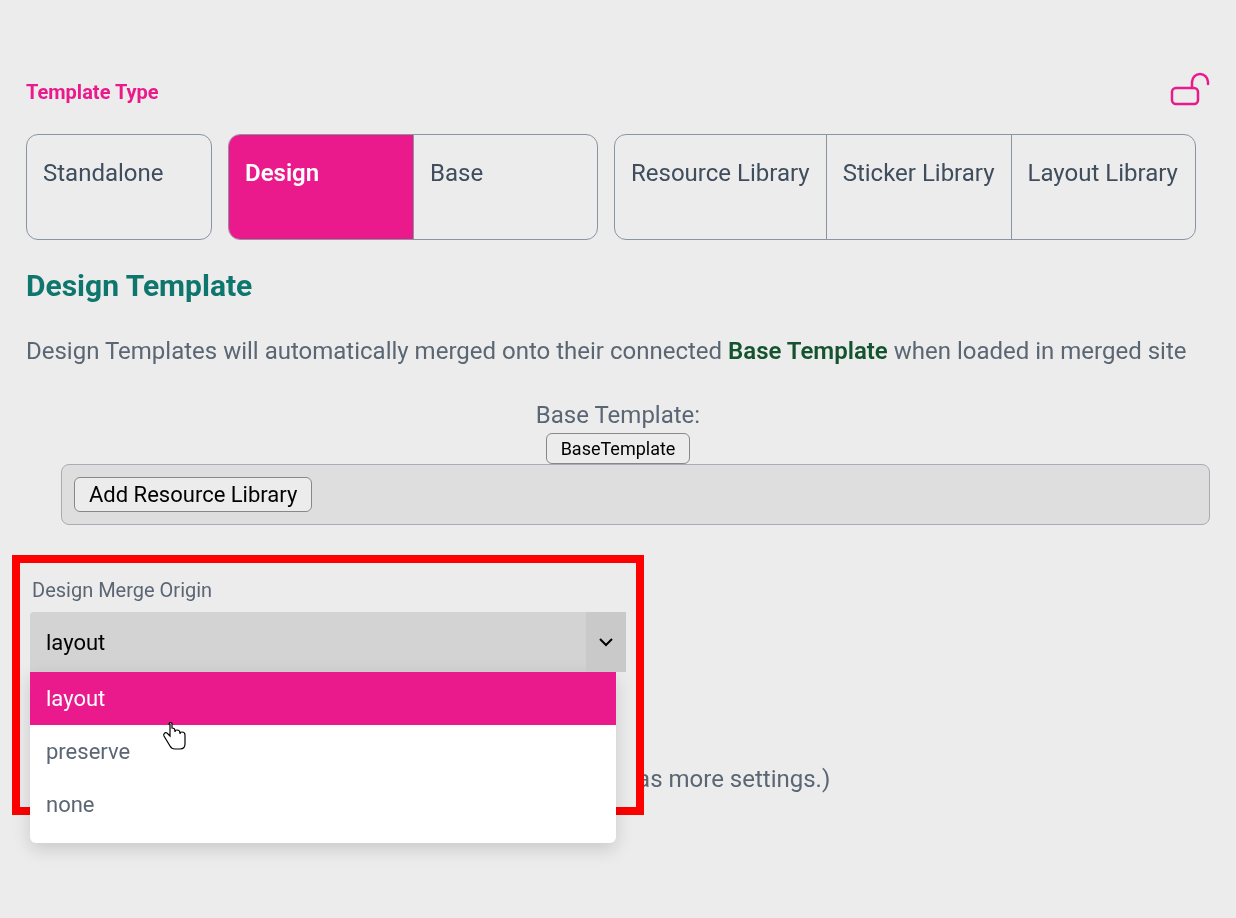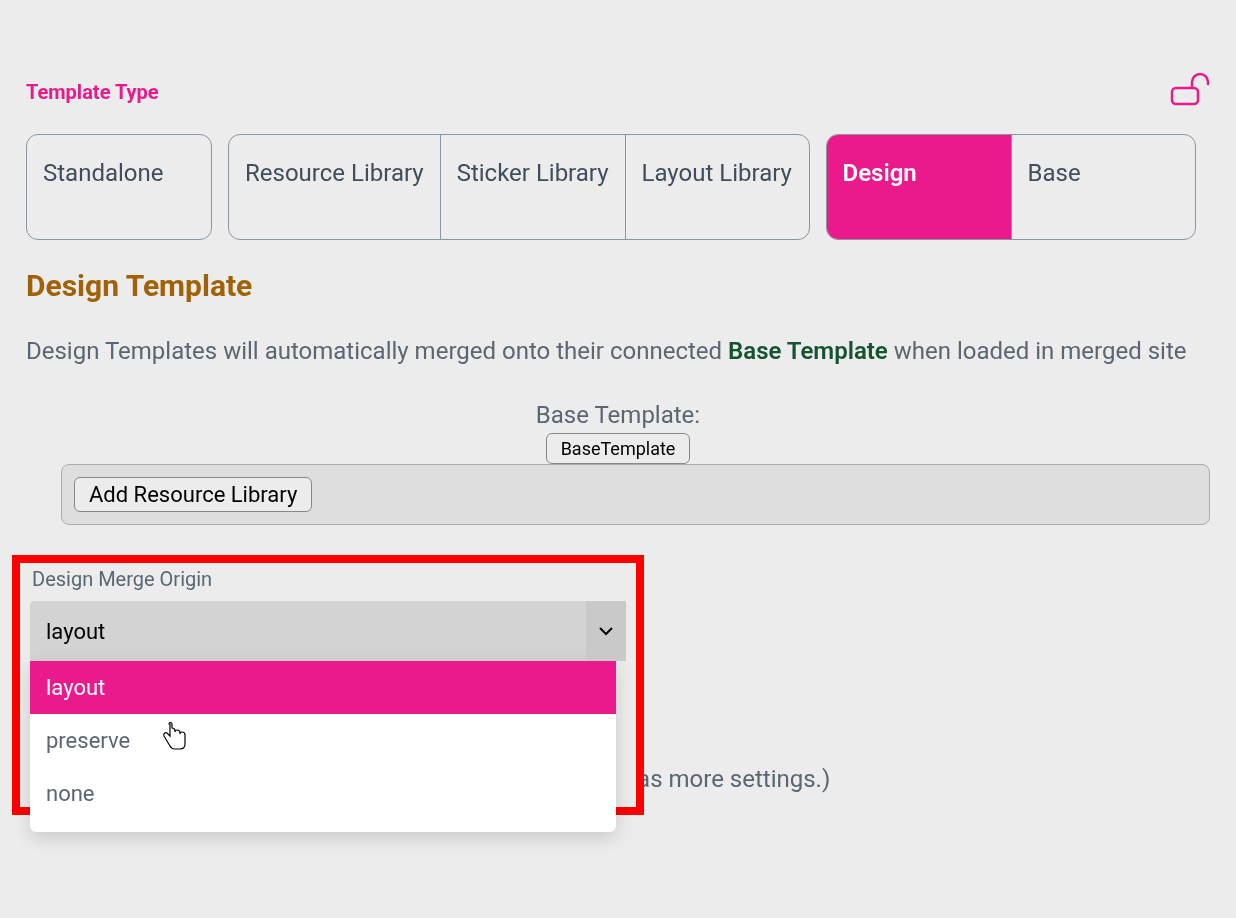--- a/index.html
+++ b/index.html
@@ -63,21 +63,21 @@
       background: #ea1a8c;
       color: #fff;
       font-weight: 600;
     }
     .type-item.single {
       width: 184px;
     }
     .subheading {
       font-size: 30px;
       font-weight: 700;
-      color: #a16207;
+      color: #0f766e;
       margin-bottom: 30px;
     }
     .description {
       font-size: 24px;
       color: #5a6673;
       line-height: 1.5;
       margin-bottom: 32px;
     }
     .description .link {
       color: #14532d;
@@ -120,21 +120,21 @@
       border-radius: 6px;
       cursor: pointer;
       font-family: inherit;
     }
     .red-box {
       position: relative;
       border: 8px solid #fd0000;
       width: 632px;
       height: 260px;
       margin-left: -14px;
-      padding: 4px 10px 10px 10px;
+      padding: 15px 10px 10px 10px;
       background: #ececec;
     }
     .dmo-label {
       font-size: 20px;
       color: #5a6673;
       margin-bottom: 10px;
       padding-left: 2px;
     }
     .select-wrap {
       position: relative;
@@ -209,36 +209,36 @@
     </div>
   </div>
 
   <div class="type-row">
     <div class="type-group">
       <div class="type-item single">
         <span>Standalone</span>
       </div>
     </div>
     <div class="type-group">
-      <div class="type-item">
-        <span>Resource Library</span>
-      </div>
-      <div class="type-item">
-        <span>Sticker Library</span>
-      </div>
-      <div class="type-item">
-        <span>Layout Library</span>
-      </div>
-    </div>
-    <div class="type-group">
       <div class="type-item selected">
         <span>Design</span>
       </div>
       <div class="type-item">
         <span>Base</span>
+      </div>
+    </div>
+    <div class="type-group">
+      <div class="type-item">
+        <span>Resource Library</span>
+      </div>
+      <div class="type-item">
+        <span>Sticker Library</span>
+      </div>
+      <div class="type-item">
+        <span>Layout Library</span>
       </div>
     </div>
   </div>
 
   <div class="subheading">Design Template</div>
 
   <div class="description">
     <span>Design Templates will automatically merged onto their connected </span><span class="link">Base Template</span><span> when loaded in merged site</span>
   </div>
 

